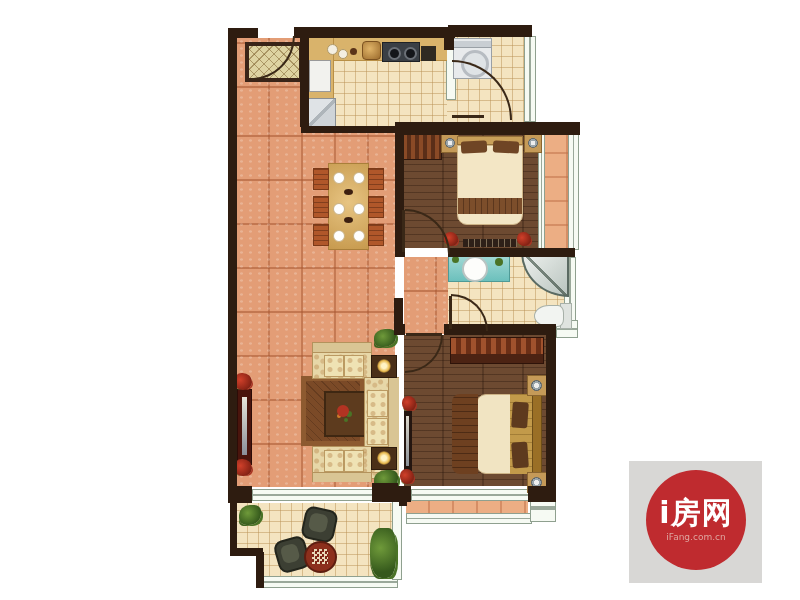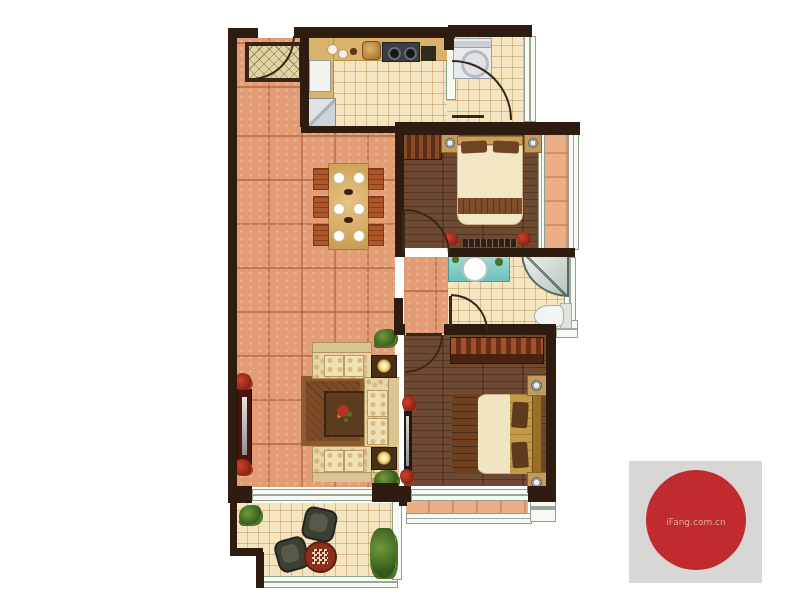--- a/index.html
+++ b/index.html
@@ -242,17 +242,18 @@
     <div class="abs" style="left:4px;top:4px;width:17px;height:18px;background:#565a48;border-radius:6px"></div>
   </div>
   <div class="abs furn" style="left:304px;top:541px;width:29px;height:28px;border-radius:50%;background:#8c2f1c;border:2px solid #5d1d10">
     <div class="abs" style="left:6px;top:6px;width:16px;height:15px;background:repeating-conic-gradient(#e9d9b8 0% 25%,#7e2616 0% 50%);background-size:5px 5px"></div>
   </div>
   <div class="abs plant" style="left:239px;top:505px;width:22px;height:20px"></div>
   <div class="abs plant" style="left:370px;top:528px;width:26px;height:50px;border-radius:40% 30% 35% 45%"></div>
 
   <div id="wm-box" class="abs">
     <div id="wm-circle" class="abs">
+      <div id="wm-title">i房网</div>
       <div id="wm-sub">iFang.com.cn</div>
     </div>
   </div>
 
 </div>
 
 </body></html>

